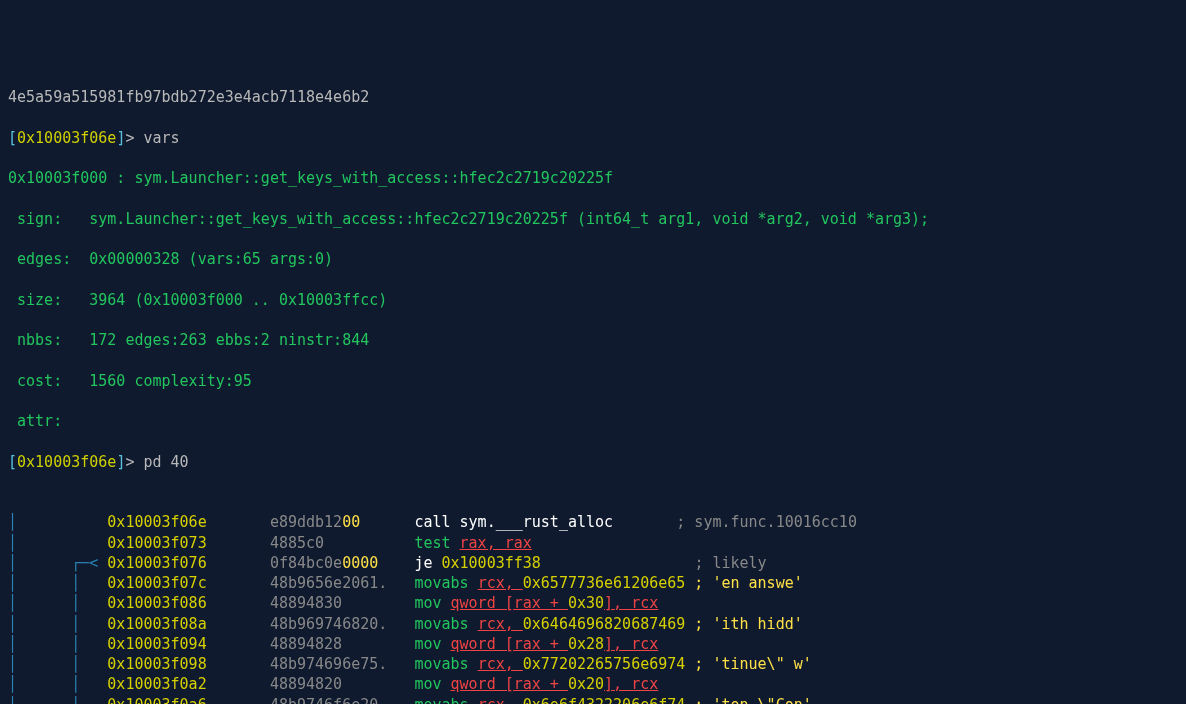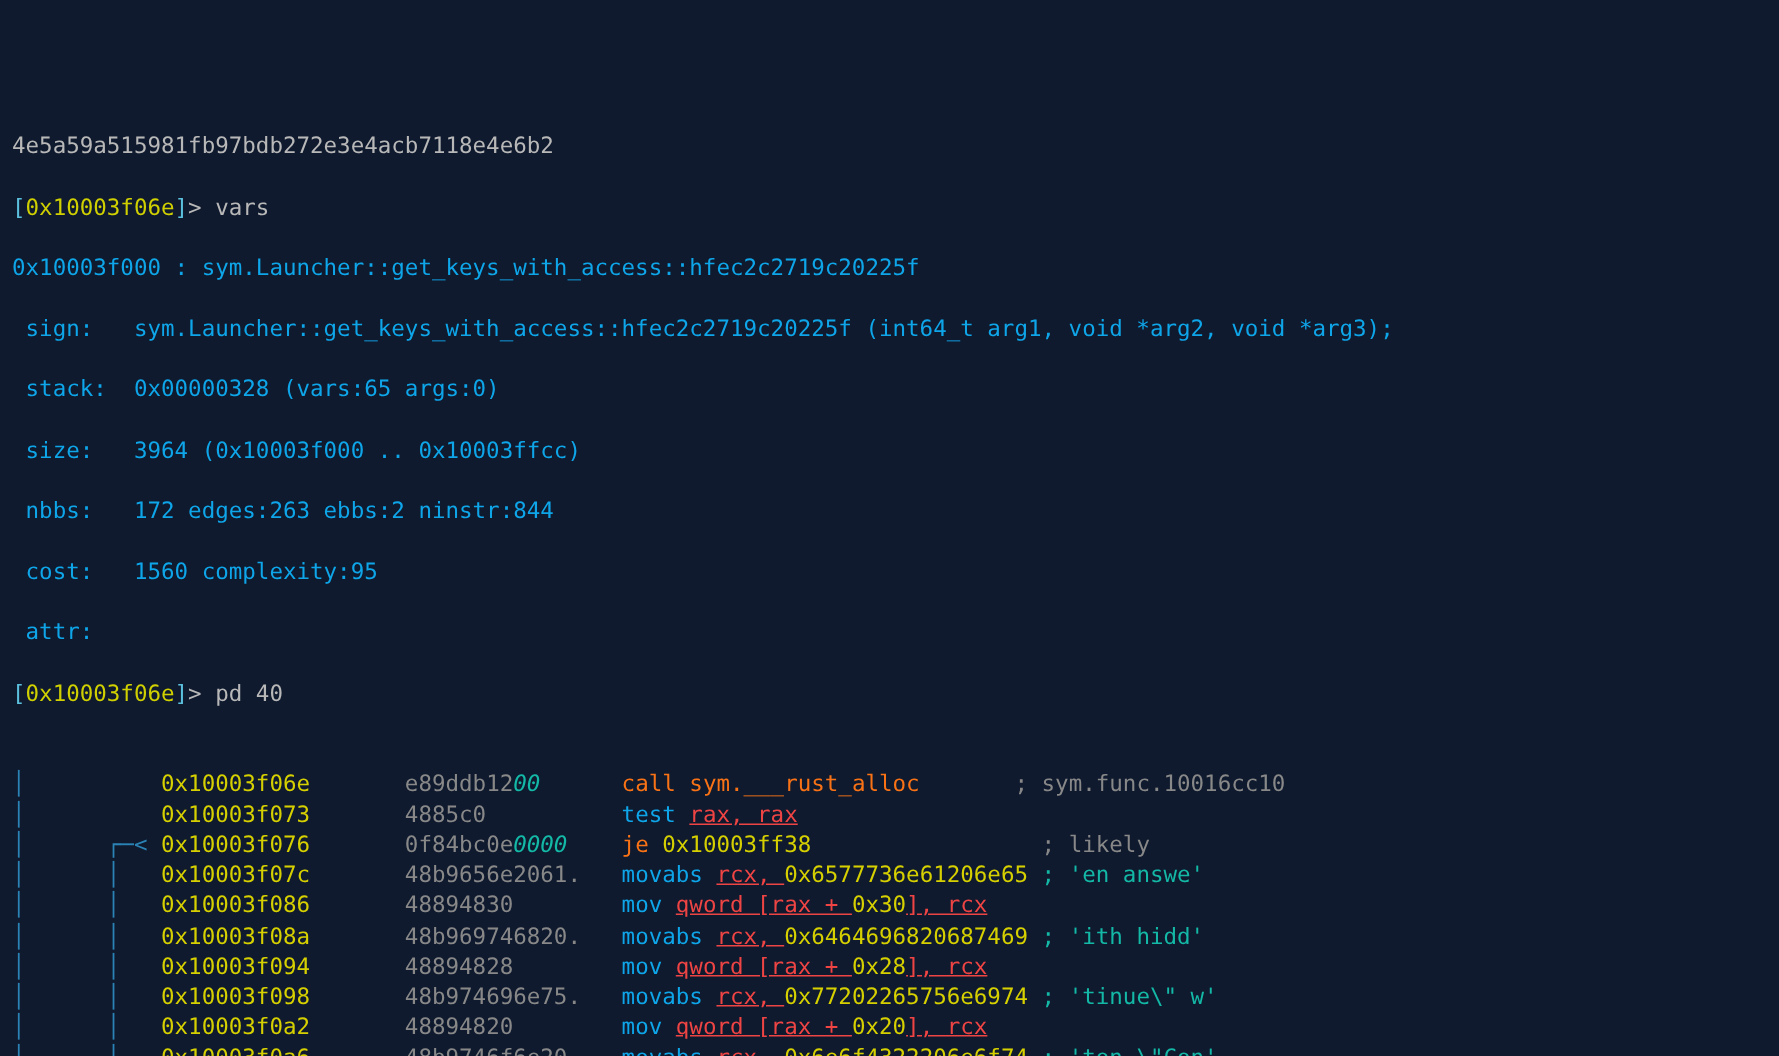--- a/index.html
+++ b/index.html
@@ -12,40 +12,40 @@
     padding: 6px 8px;
     white-space: pre;
     overflow-x: auto;
     width: 1186px;
   }
   .hash    { color: #b8b8b8; }
   .bracket { color: #5bc0de; }
   .addr-prompt { color: #d0d000; }
   .gt      { color: #b8b8b8; }
   .cmd     { color: #b8b8b8; }
-  .dim     { color: #14b8a6; font-style: italic; }
+  .dim     { color: #fde047; }
   .yellow  { color: #d6d000; }
-  .green   { color: #f97316; }
+  .green   { color: #ffffff; }
   .cyan    { color: #ef4444; text-decoration: underline; }
-  .orange  { color: #14b8a6; }
-  .white   { color: #0ea5e9; }
+  .orange  { color: #fde047; }
+  .white   { color: #22c55e; }
   .grey    { color: #888; }
   .blueln  { color: #2b83b5; }
   .row { display: block; }
 </style>
 </head>
 <body>
 
 
 
 <div class="row"><span class="hash">4e5a59a515981fb97bdb272e3e4acb7118e4e6b2</span></div>
 <div class="row"><span class="bracket">[</span><span class="addr-prompt">0x10003f06e</span><span class="bracket">]</span><span class="gt">&gt; </span><span class="cmd">vars</span></div>
 <div class="row"><span class="white">0x10003f000 : sym.Launcher::get_keys_with_access::hfec2c2719c20225f</span></div>
 <div class="row"><span class="white"> sign:   sym.Launcher::get_keys_with_access::hfec2c2719c20225f (int64_t arg1, void *arg2, void *arg3);</span></div>
-<div class="row"><span class="white"> stack:  0x00000328 (vars:65 args:0)</span></div>
+<div class="row"><span class="white"> edges:  0x00000328 (vars:65 args:0)</span></div>
 <div class="row"><span class="white"> size:   3964 (0x10003f000 .. 0x10003ffcc)</span></div>
 <div class="row"><span class="white"> nbbs:   172 edges:263 ebbs:2 ninstr:844</span></div>
 <div class="row"><span class="white"> cost:   1560 complexity:95</span></div>
 <div class="row"><span class="white"> attr:</span></div>
 <div class="row"><span class="bracket">[</span><span class="addr-prompt">0x10003f06e</span><span class="bracket">]</span><span class="gt">&gt; </span><span class="cmd">pd 40</span></div>
 
 <div id="disasm"><div class="row"><span class="blueln">│          </span><span class="yellow">0x10003f06e       </span><span class="grey">e89ddb12</span><span class="dim">00</span>      <span class="green">call</span> <span class="green">sym.___rust_alloc</span>       <span class="grey">; sym.func.10016cc10</span></div><div class="row"><span class="blueln">│          </span><span class="yellow">0x10003f073       </span><span class="grey">4885c0</span><span class="dim"></span>          <span class="white">test</span> <span class="cyan">rax, rax</span></div><div class="row"><span class="blueln">│      ┌─&lt; </span><span class="yellow">0x10003f076       </span><span class="grey">0f84bc0e</span><span class="dim">0000</span>    <span class="green">je</span> <span class="yellow">0x10003ff38</span>                 <span class="grey">; likely</span></div><div class="row"><span class="blueln">│      │   </span><span class="yellow">0x10003f07c       </span><span class="grey">48b9656e2061.</span><span class="dim"></span>   <span class="white">movabs</span> <span class="cyan">rcx, </span><span class="yellow">0x6577736e61206e65</span><span class="orange"> ; 'en answe'</span></div><div class="row"><span class="blueln">│      │   </span><span class="yellow">0x10003f086       </span><span class="grey">48894830</span><span class="dim"></span>        <span class="white">mov</span> <span class="cyan">qword [rax + </span><span class="yellow">0x30</span><span class="cyan">], rcx</span></div><div class="row"><span class="blueln">│      │   </span><span class="yellow">0x10003f08a       </span><span class="grey">48b969746820.</span><span class="dim"></span>   <span class="white">movabs</span> <span class="cyan">rcx, </span><span class="yellow">0x6464696820687469</span><span class="orange"> ; 'ith hidd'</span></div><div class="row"><span class="blueln">│      │   </span><span class="yellow">0x10003f094       </span><span class="grey">48894828</span><span class="dim"></span>        <span class="white">mov</span> <span class="cyan">qword [rax + </span><span class="yellow">0x28</span><span class="cyan">], rcx</span></div><div class="row"><span class="blueln">│      │   </span><span class="yellow">0x10003f098       </span><span class="grey">48b974696e75.</span><span class="dim"></span>   <span class="white">movabs</span> <span class="cyan">rcx, </span><span class="yellow">0x77202265756e6974</span><span class="orange"> ; 'tinue\" w'</span></div><div class="row"><span class="blueln">│      │   </span><span class="yellow">0x10003f0a2       </span><span class="grey">48894820</span><span class="dim"></span>        <span class="white">mov</span> <span class="cyan">qword [rax + </span><span class="yellow">0x20</span><span class="cyan">], rcx</span></div><div class="row"><span class="blueln">│      │   </span><span class="yellow">0x10003f0a6       </span><span class="grey">48b9746f6e20.</span><span class="dim"></span>   <span class="white">movabs</span> <span class="cyan">rcx, </span><span class="yellow">0x6e6f4322206e6f74</span><span class="orange"> ; 'ton \"Con'</span></div></div>
 
 
 

